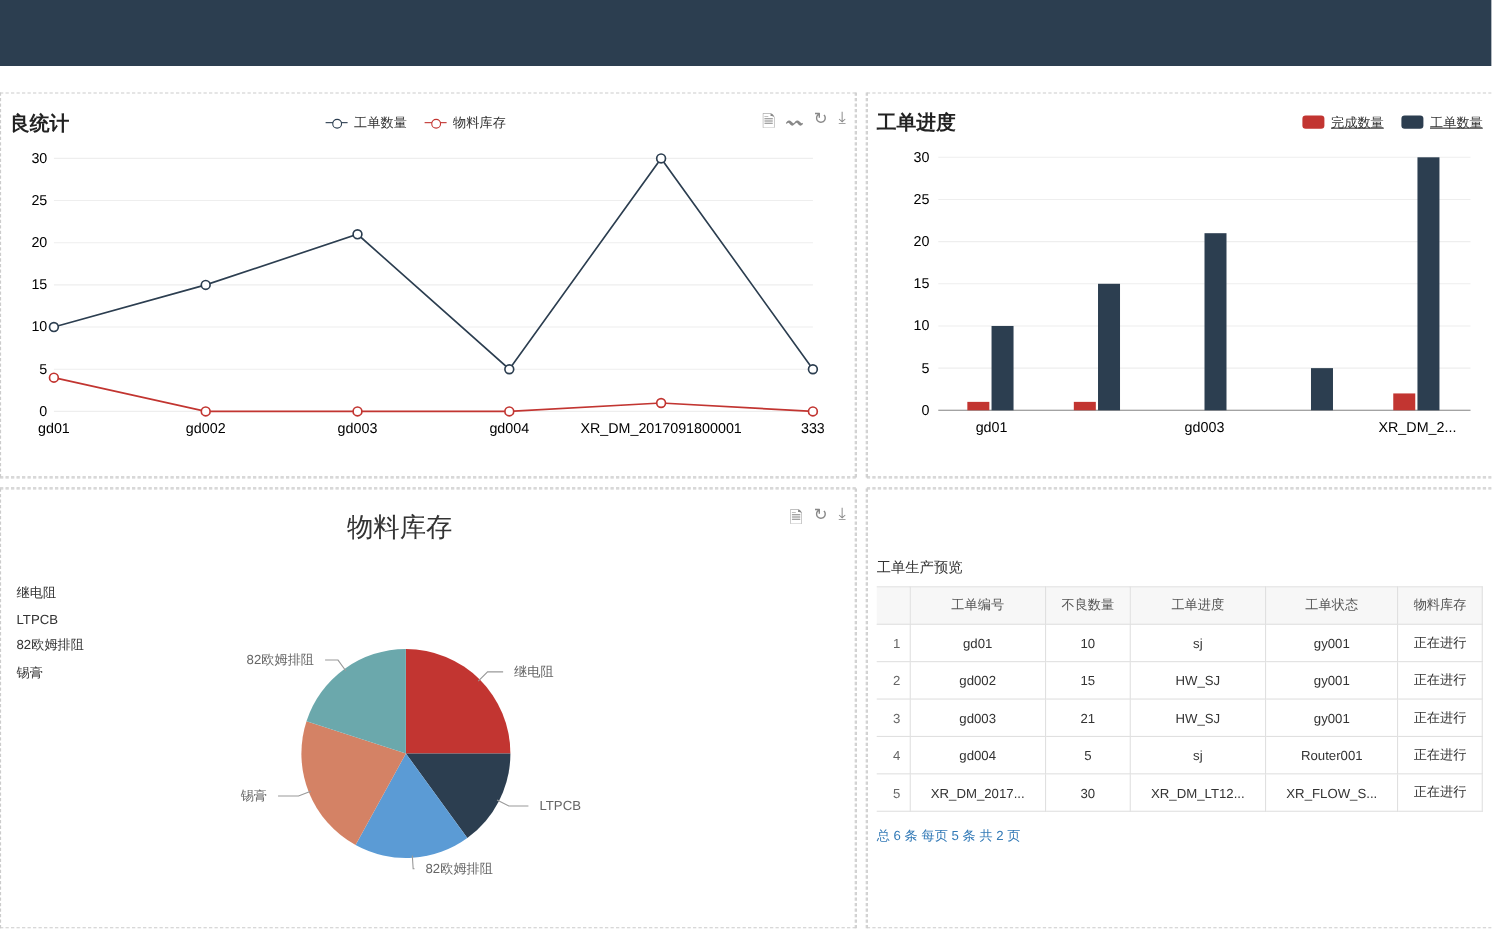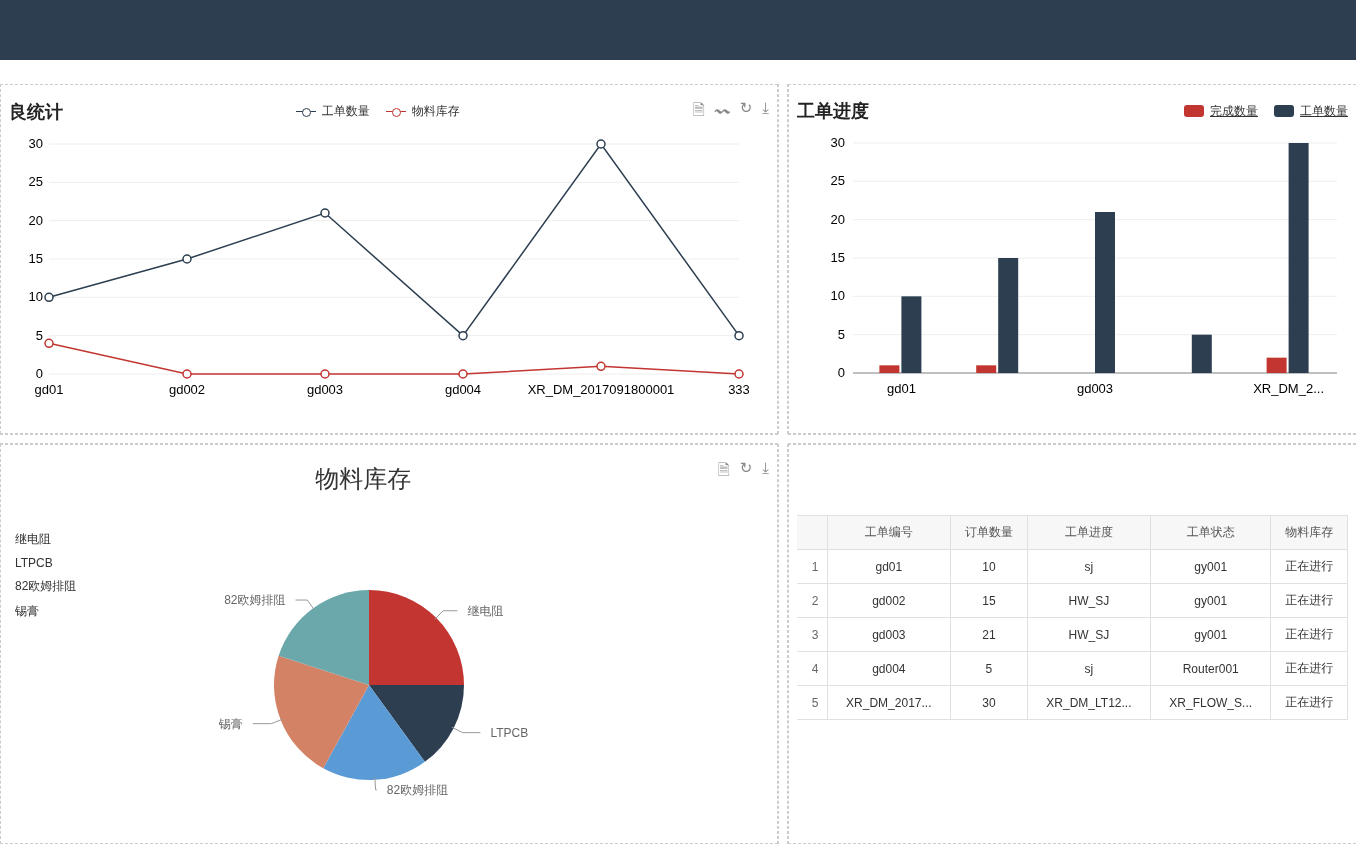--- a/index.html
+++ b/index.html
@@ -185,26 +185,27 @@
         <path d="M360 190 L269.6496309519604 160.64338553438 A95 95 0 0 1 360 95 Z" fill="#6ba8ac"></path>
         <polyline points="305.3359715368,114.7614195231299 298.28254850929034,105.05321559063053 286.52684346344085,105.05321559063053" fill="none" stroke="#999"></polyline>
         <text class="pie-label" x="276.52684346344085" y="109.05321559063053" text-anchor="end">82欧姆排阻</text>
       </svg>
   </div>
 
   <div class="gap-v"></div>
 
   <div class="panel" style="border-right:none;">
     <div style="height:48px;"></div>
+    <div class="table-title">工单生产预览</div>
     <table>
       <thead>
           <tr id="thead-row">
             <th style="width:30px;border-left:none;"></th>
             <th>工单编号</th>
-            <th>订单数量</th>
+            <th>不良数量</th>
             <th>工单进度</th>
             <th>工单状态</th>
             <th>物料库存</th>
           </tr>
         </thead>
       <tbody id="tbody">
           <tr>
             <td class="rownum">1</td>
             <td>gd01</td>
             <td>10</td>
@@ -239,15 +240,16 @@
           <tr>
             <td class="rownum">5</td>
             <td>XR_DM_2017...</td>
             <td>30</td>
             <td>XR_DM_LT12...</td>
             <td>XR_FLOW_S...</td>
             <td>正在进行</td>
           </tr>
         </tbody>
     </table>
+    <div class="pager">总 6 条  每页 5 条  共 2 页</div>
   </div>
 
 </div>
 
 </body></html>

